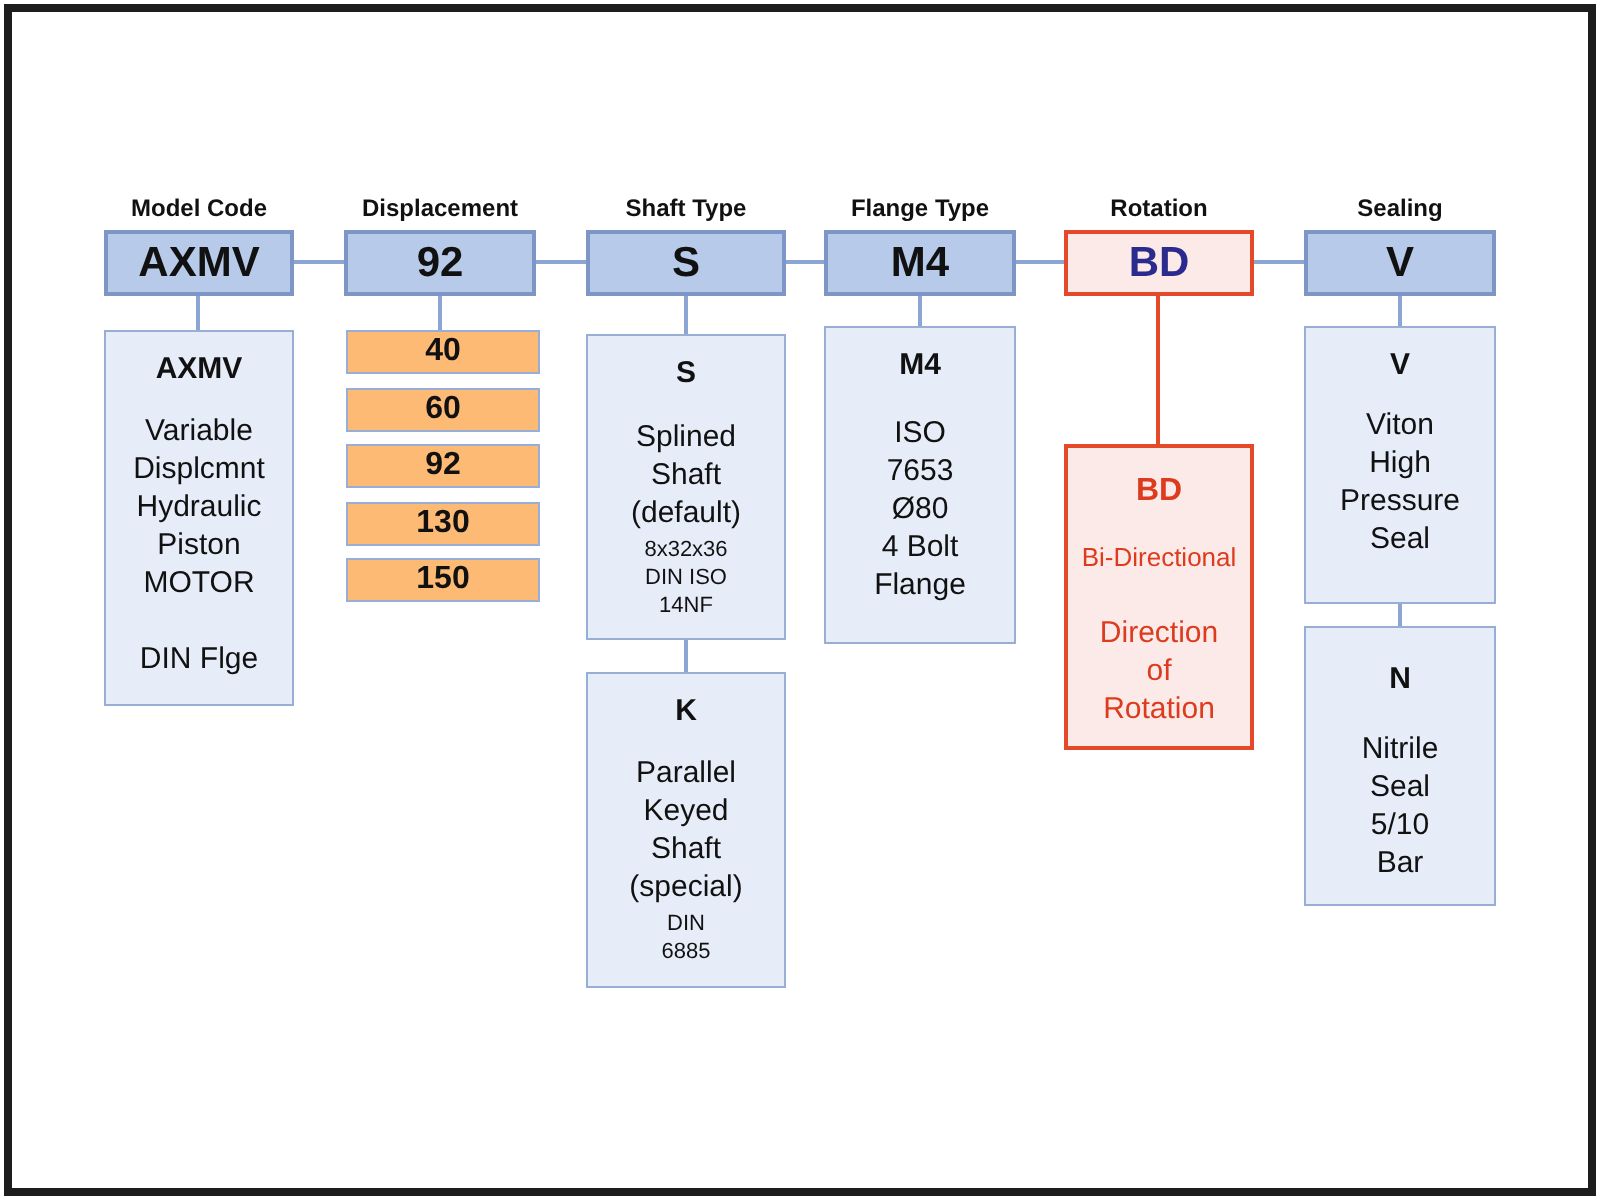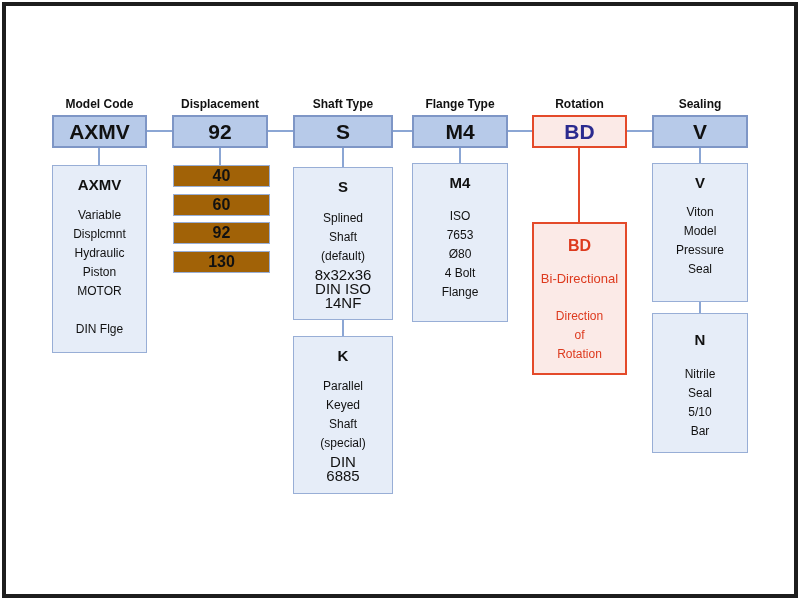--- a/index.html
+++ b/index.html
@@ -21,27 +21,27 @@
           
           width:800px;height:600px;}
   .col-label{position:absolute;height:16px;line-height:16px;font-size:12px;font-weight:bold;text-align:center;}
   .top-box{position:absolute;height:33px;background:var(--top-fill);border:2px solid var(--top-border);
            display:flex;align-items:center;justify-content:center;font-size:21px;font-weight:bold;box-sizing:border-box;}
   .top-box.hl{background:var(--hl-fill);border-color:var(--hl-border);color:var(--code-navy);}
   .detail-box{position:absolute;background:var(--detail-fill);border:1.5px solid var(--detail-border);
               box-sizing:border-box;text-align:center;}
   .detail-box.hl{background:var(--hl-fill);border:2px solid var(--hl-border);color:var(--hl-text);}
   .detail-header{font-size:15px;font-weight:bold;margin-top:10px;}
-  .detail-body{font-size:12px;line-height:19px;white-space:pre-line;margin-top:13px;}
-  .detail-note{font-size:15px;line-height:14px;white-space:pre-line;margin-top:2px;}
+  .detail-body{font-size:15px;line-height:19px;white-space:pre-line;margin-top:13px;}
+  .detail-note{font-size:11px;line-height:14px;white-space:pre-line;margin-top:2px;}
   .hl .detail-header{margin-top:13px;font-size:16px;}
   .hl-subtitle{font-size:13px;margin-top:16px;}
   .hl .detail-body{margin-top:21px;}
   .opt-col{position:absolute;display:flex;flex-direction:column;gap:6.5px;}
-  .opt-box{height:22px;background:#a16207;border:1.5px solid var(--detail-border);box-sizing:border-box;
+  .opt-box{height:22px;background:#fdba74;border:1.5px solid var(--detail-border);box-sizing:border-box;
            display:flex;align-items:center;justify-content:center;font-size:16px;font-weight:bold;}
   .hline{position:absolute;height:2px;top:130px;background:var(--line-blue);}
   .vline{position:absolute;width:2px;background:var(--line-blue);}
   .vline.red{background:var(--hl-border);}
 </style>
 </head>
 <body>
 
 <div class="frame">
 <div class="canvas">
@@ -96,20 +96,21 @@
 MOTOR
 
 DIN Flge</div>
   </div>
 
   <div class="opt-col" style="left:173px;top:165px;width:97px;">
     <div class="opt-box">40</div>
     <div class="opt-box">60</div>
     <div class="opt-box">92</div>
     <div class="opt-box">130</div>
+    <div class="opt-box">150</div>
   </div>
 
   <div class="detail-box" style="left:293px;top:167px;width:100px;height:153px;">
     <div class="detail-header">S</div>
     <div class="detail-body" style="margin-top:14px;">Splined
 Shaft
 (default)</div>
     <div class="detail-note">8x32x36
 DIN ISO
 14NF</div>
@@ -137,21 +138,21 @@
     <div class="detail-header">BD</div>
     <div class="hl-subtitle">Bi-Directional</div>
     <div class="detail-body">Direction
 of
 Rotation</div>
   </div>
 
   <div class="detail-box" style="left:652px;top:163px;width:96px;height:139px;">
     <div class="detail-header">V</div>
     <div class="detail-body" style="margin-top:12px;">Viton
-Model
+High
 Pressure
 Seal</div>
   </div>
   <div class="detail-box" style="left:652px;top:313px;width:96px;height:140px;">
     <div class="detail-header" style="margin-top:17px;">N</div>
     <div class="detail-body" style="margin-top:17px;">Nitrile
 Seal
 5/10
 Bar</div>
   </div>

